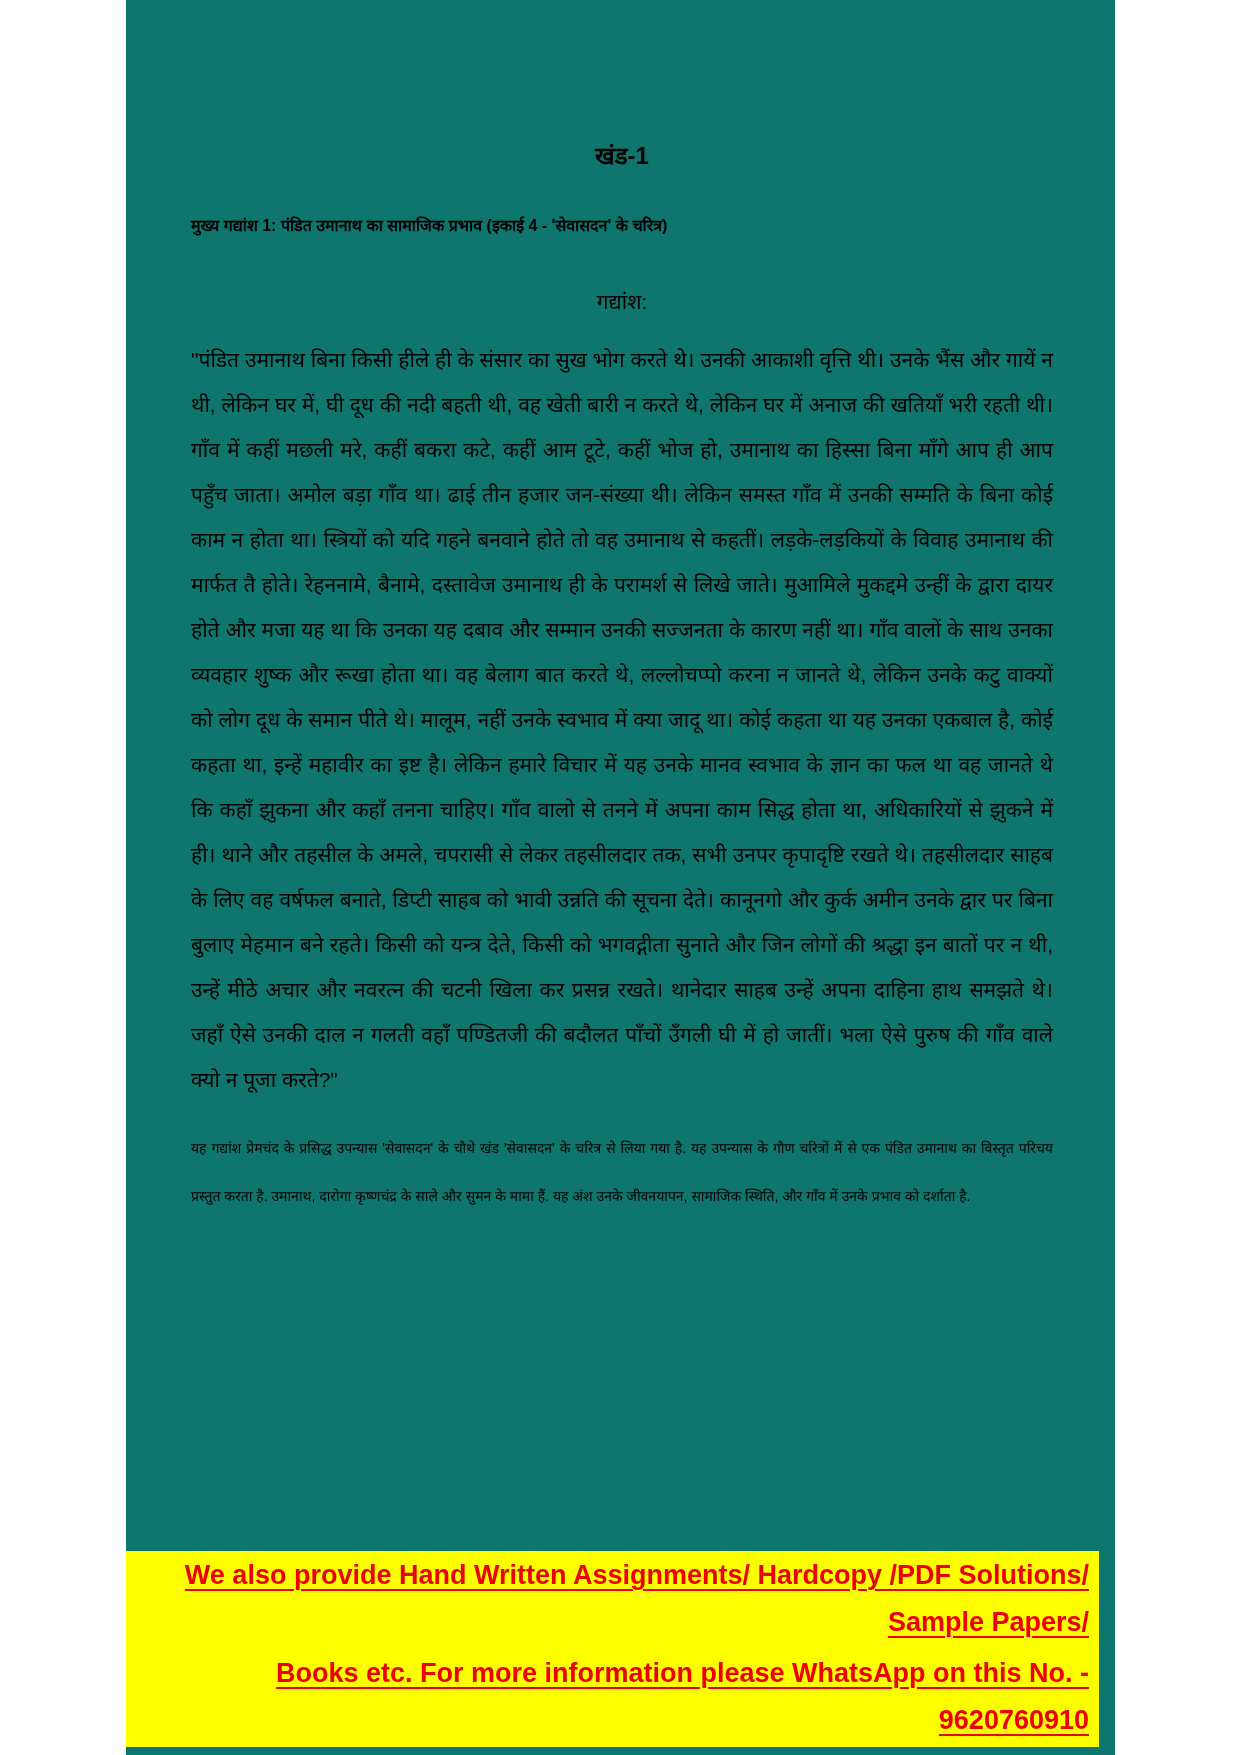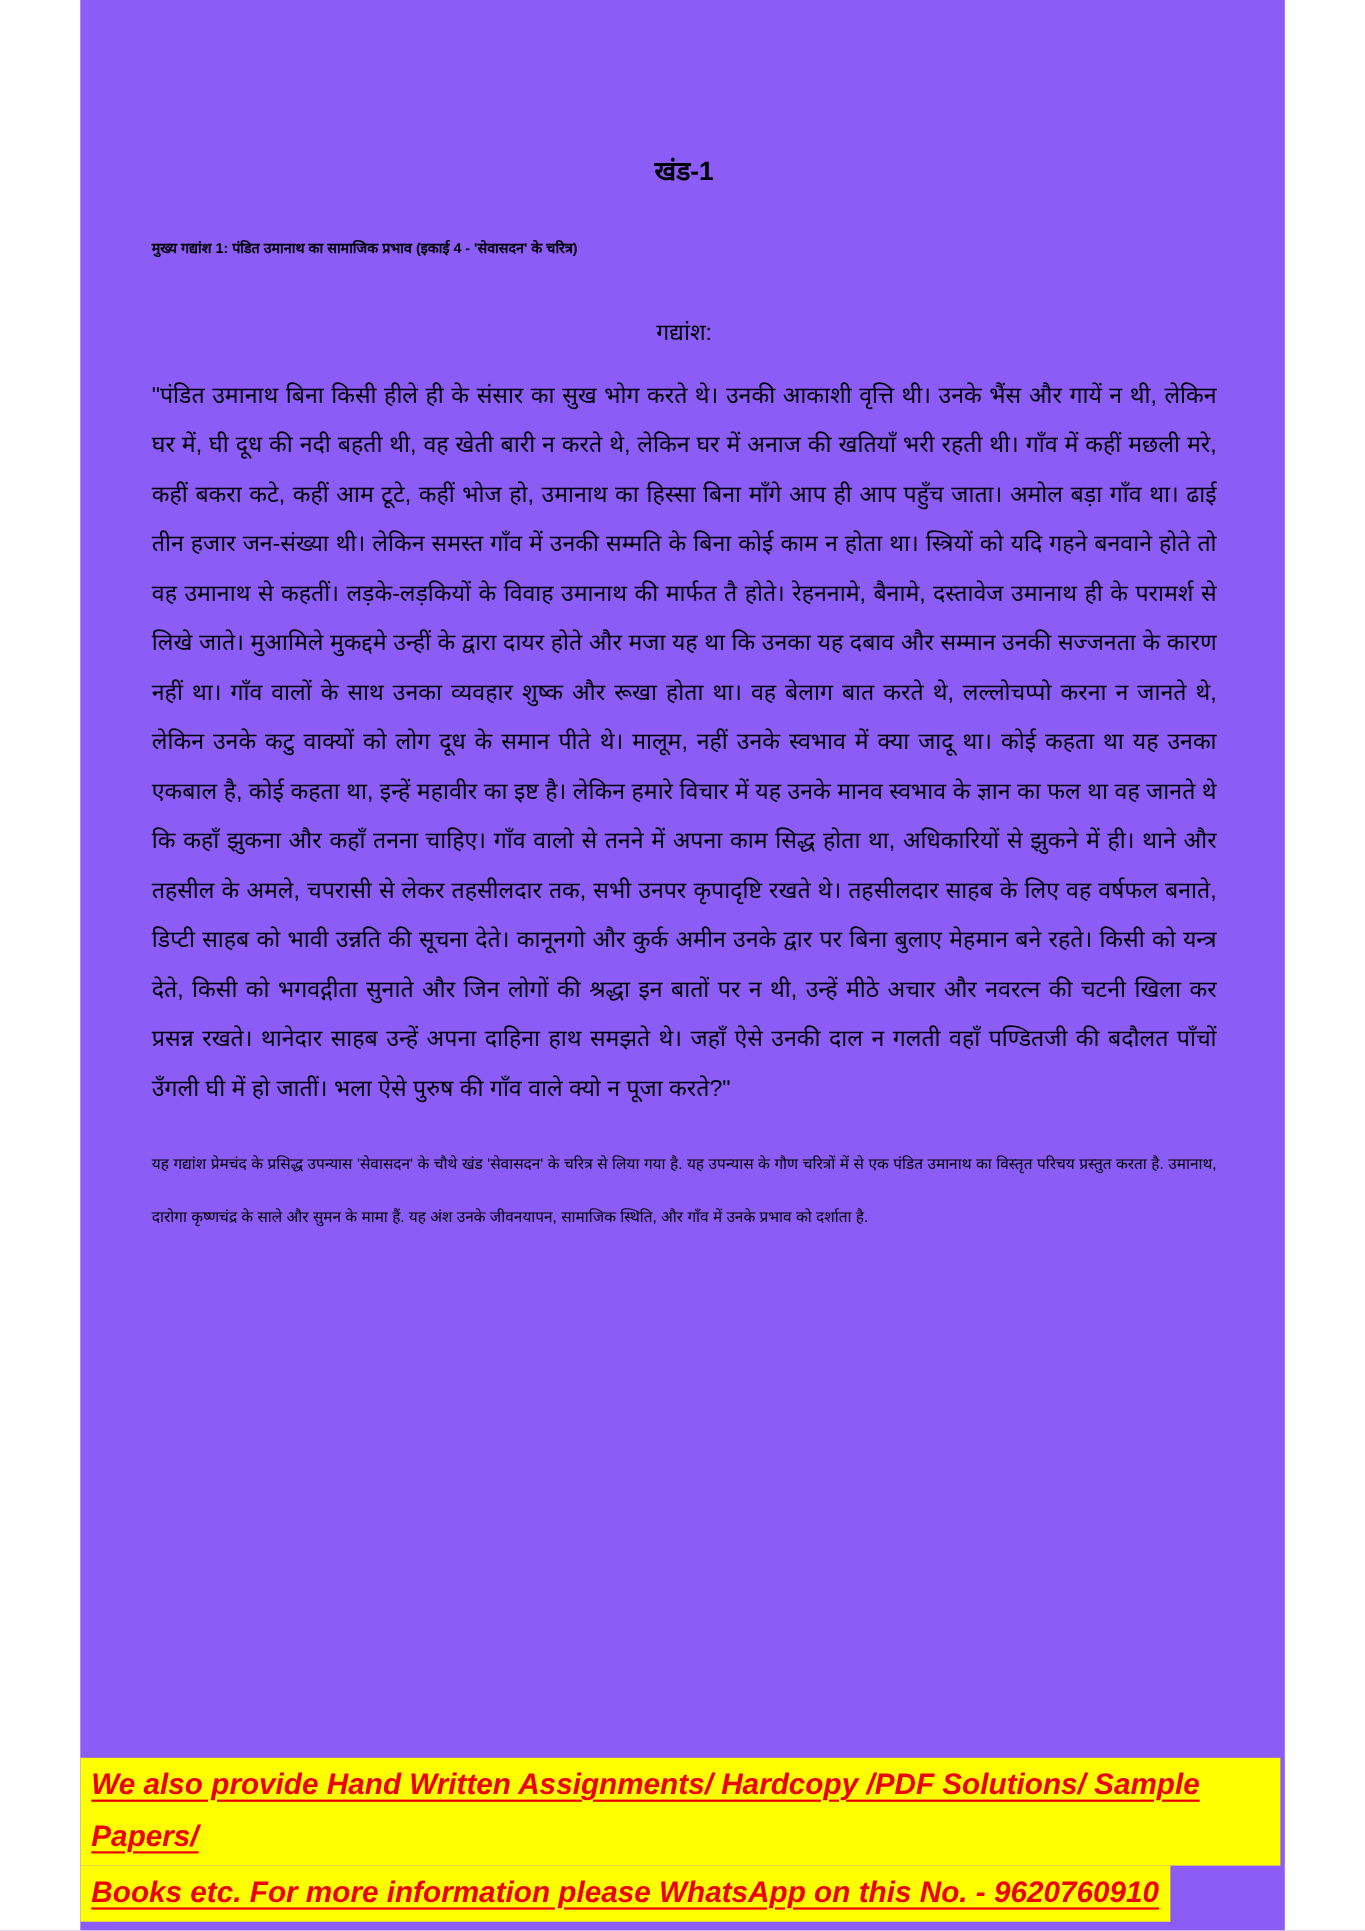--- a/index.html
+++ b/index.html
@@ -2,40 +2,40 @@
 <html lang="hi"><head>
 <meta charset="utf-8">
 <style>
   html, body {
     margin: 0;
     padding: 0;
     background: #ffffff;
   }
   .page {
     position: relative;
-    width: 1095px;
+    width: 989px;
     height: 1755px;
     margin: 0 auto;
-    background: #8b5cf6;
+    background: #0f766e;
     overflow: hidden;
     font-family: "Liberation Sans", "DejaVu Sans", sans-serif;
     color: #000000;
   }
   .content {
     padding: 138px 62px 0 65px;
   }
   .doc-title {
     text-align: center;
     font-size: 24px;
     font-weight: 700;
     margin: 0 0 0 0;
   }
   .doc-heading {
     margin-top: 40px;
-    font-size: 13px;
+    font-size: 16px;
     font-weight: 700;
     line-height: 30px;
   }
   .section-label {
     margin-top: 46px;
     font-size: 21px;
     font-weight: 400;
     text-align: center;
   }
   .passage {
@@ -52,25 +52,24 @@
     font-size: 14px;
     line-height: 48px;
     text-align: justify;
   }
   .explanation-label {
     margin-top: 32px;
   }
   .footer-banner {
     position: absolute;
     left: 0;
-    right: 4px;
+    right: 16px;
     bottom: 8px;
-    text-align: left;
+    text-align: right;
     font-weight: 700;
-    font-style: italic;
     font-size: 27px;
     line-height: 47px;
   }
   .footer-banner .hl {
     display: inline-block;
     padding: 1px 10px 3px 10px;
     text-decoration: underline;
     text-decoration-thickness: 2px;
     text-underline-offset: 5px;
   }

